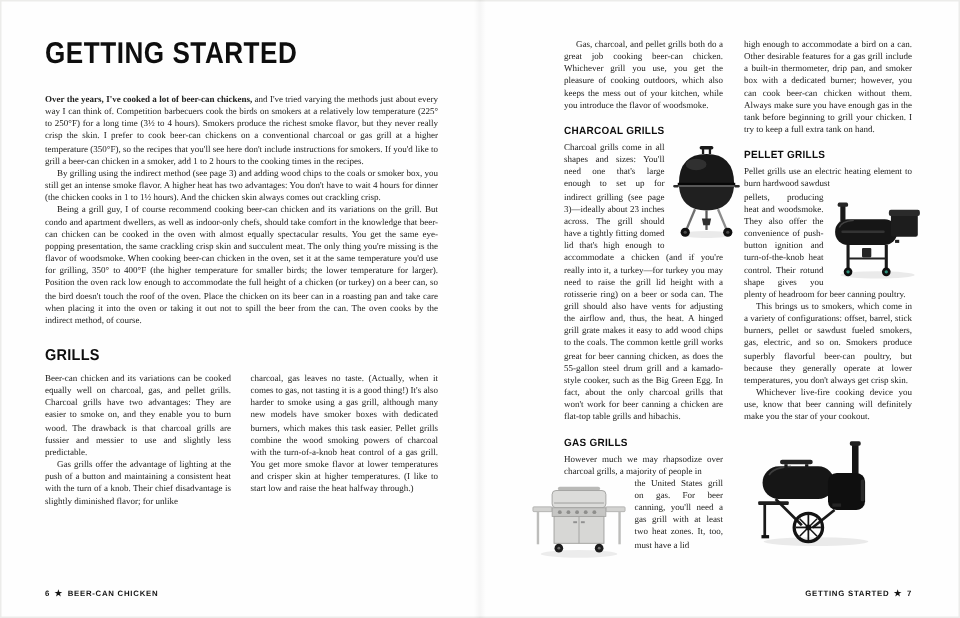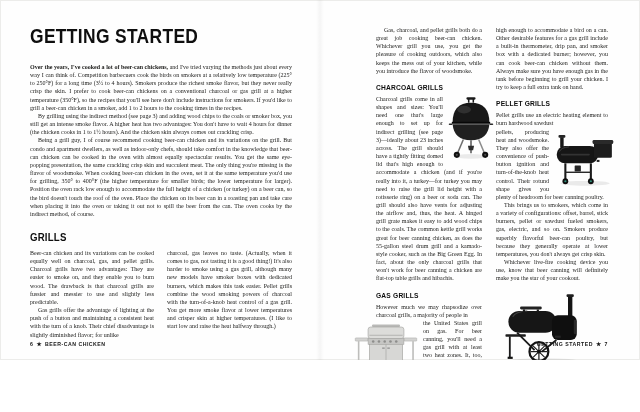--- a/index.html
+++ b/index.html
@@ -1,20 +1,20 @@
 <!DOCTYPE html>
 <html><head>
 <meta charset="utf-8">
 <style>
   * { margin:0; padding:0; box-sizing:border-box; }
   html,body { width:640px; height:412px; }
   body { background:#ffffff; }
 
   .spread {
-    position:relative; width:640px; height:360px;
+    position:relative; width:640px; height:412px;
     background:#fefefe; overflow:hidden; color:#1d1d1b;
     box-shadow: inset 0 0 0 1px #ececea;
     font-family:"Liberation Serif", serif;
   }
   .gutter {
     position:absolute; left:316px; top:0; width:8px; height:100%;
     background:linear-gradient(90deg, rgba(0,0,0,0) 0%, rgba(0,0,0,0.035) 50%, rgba(0,0,0,0) 100%);
     pointer-events:none;
   }
 

